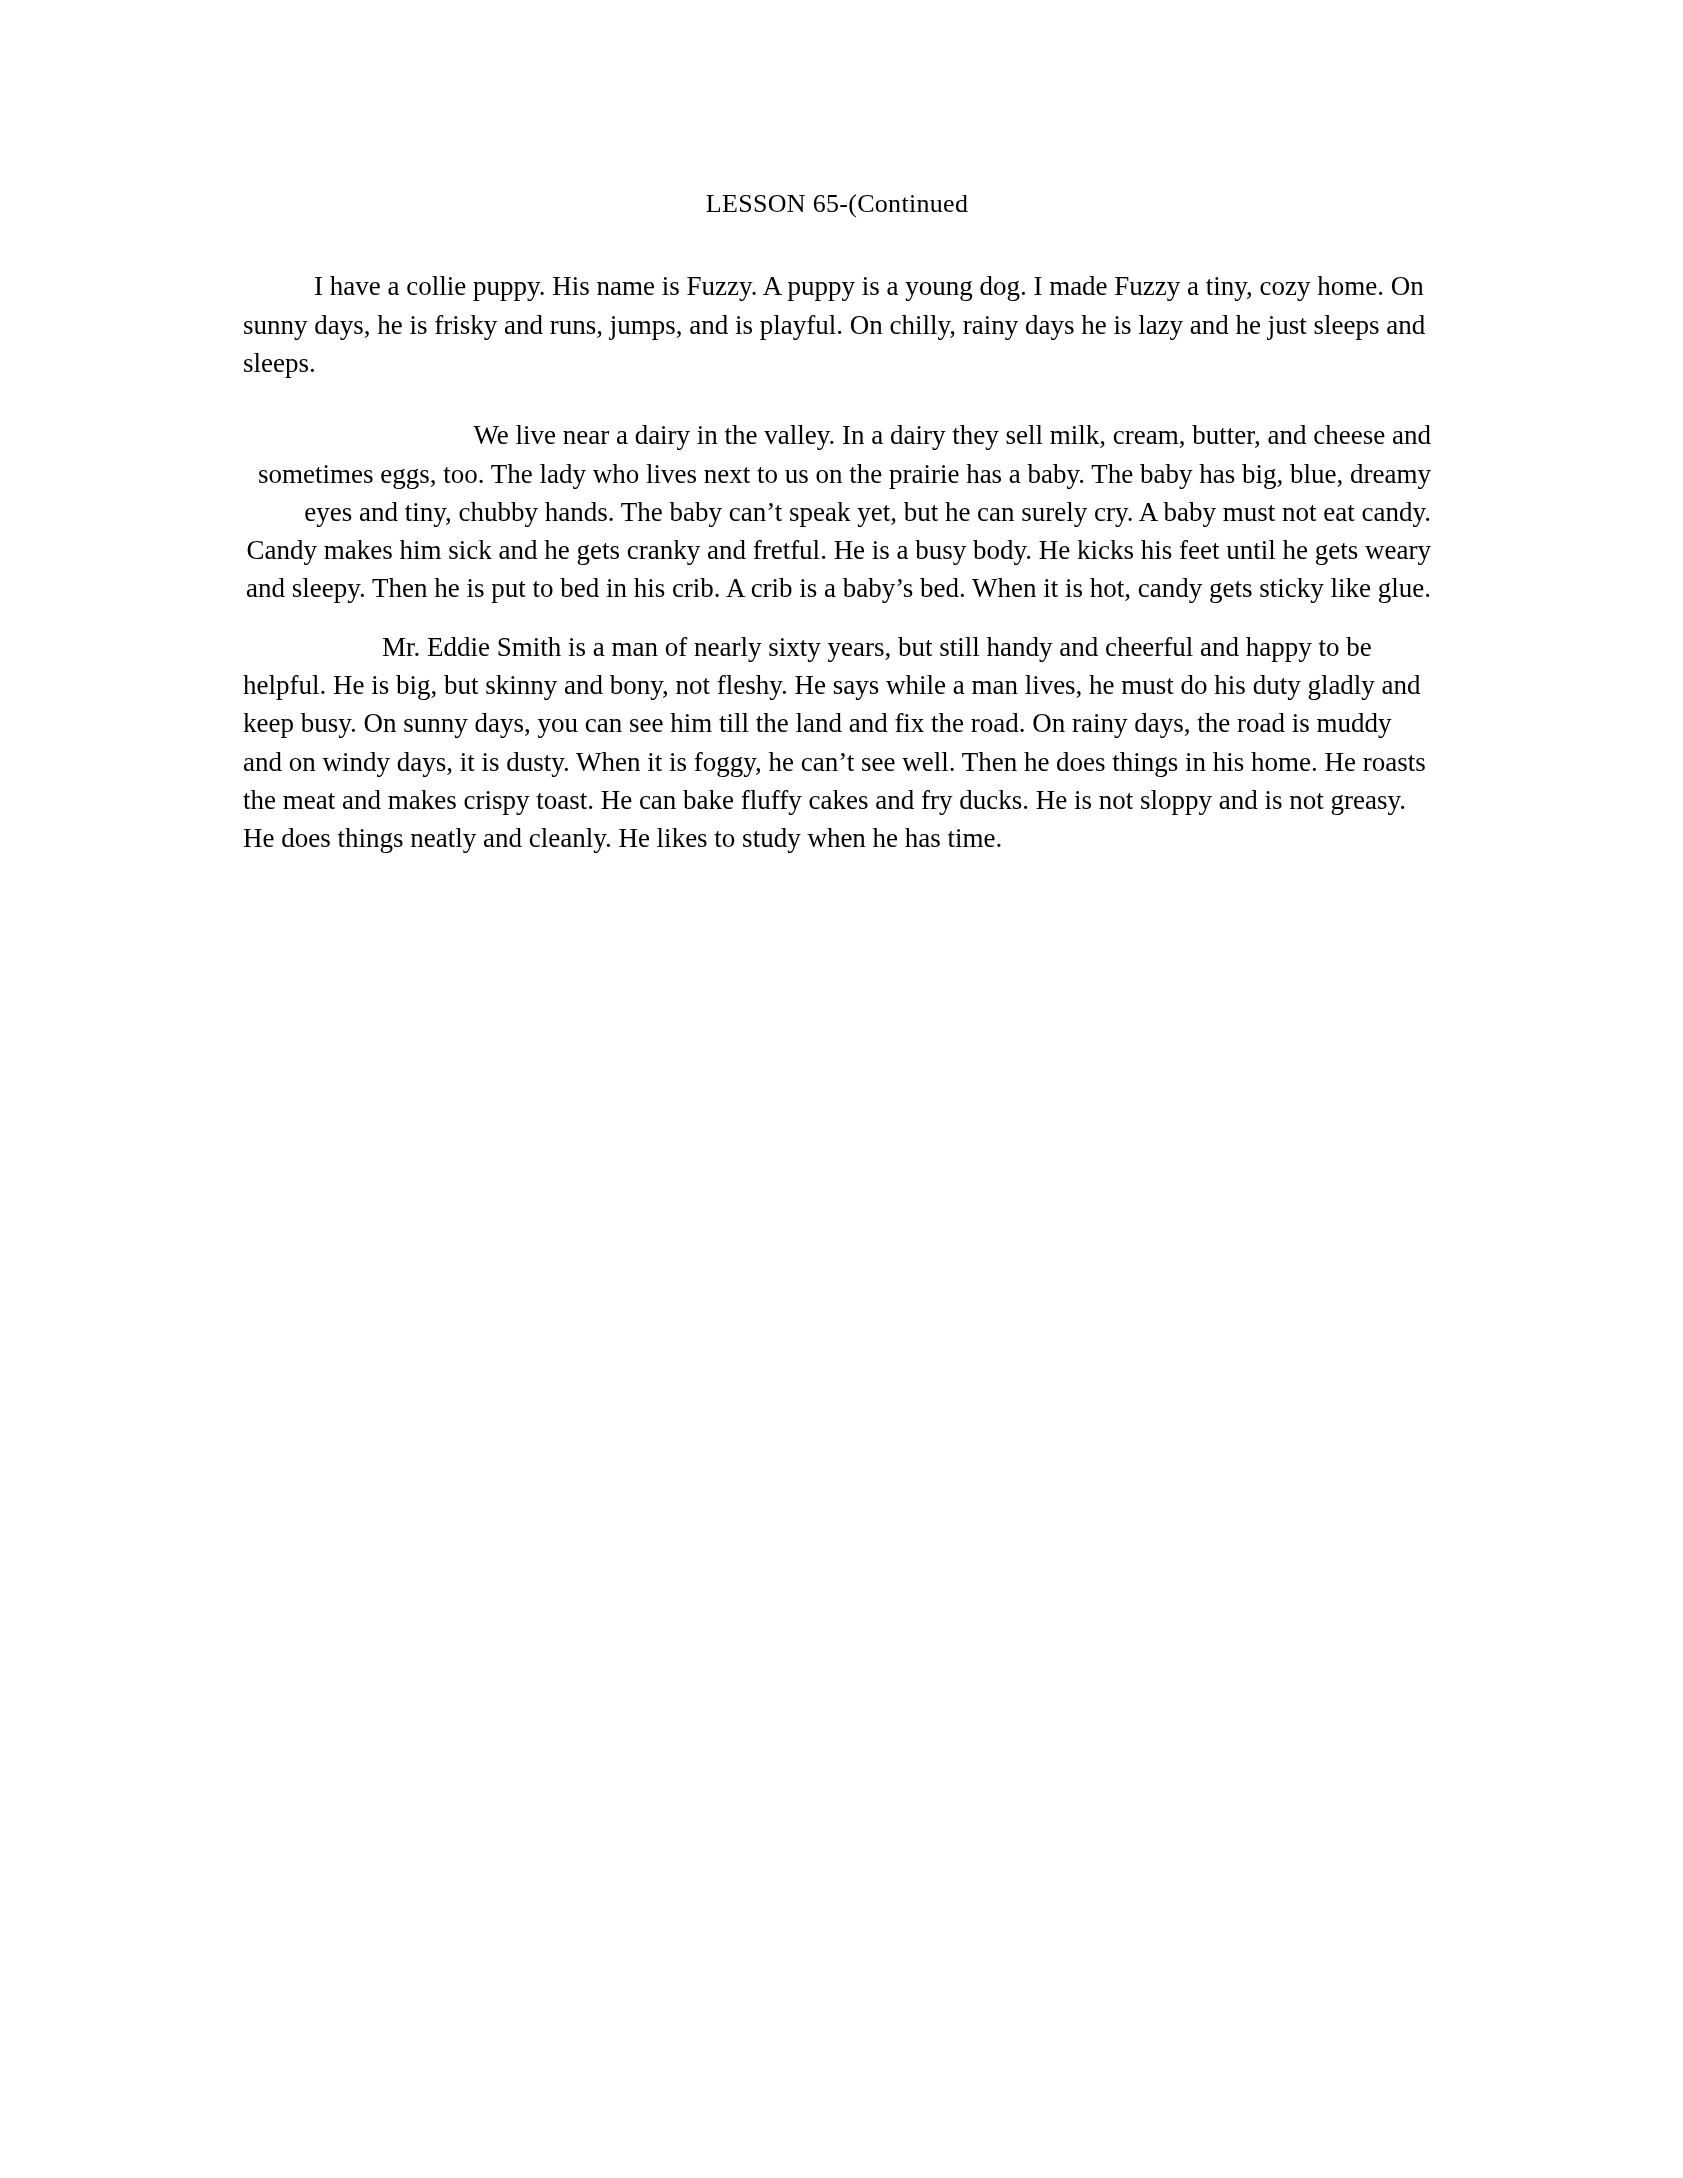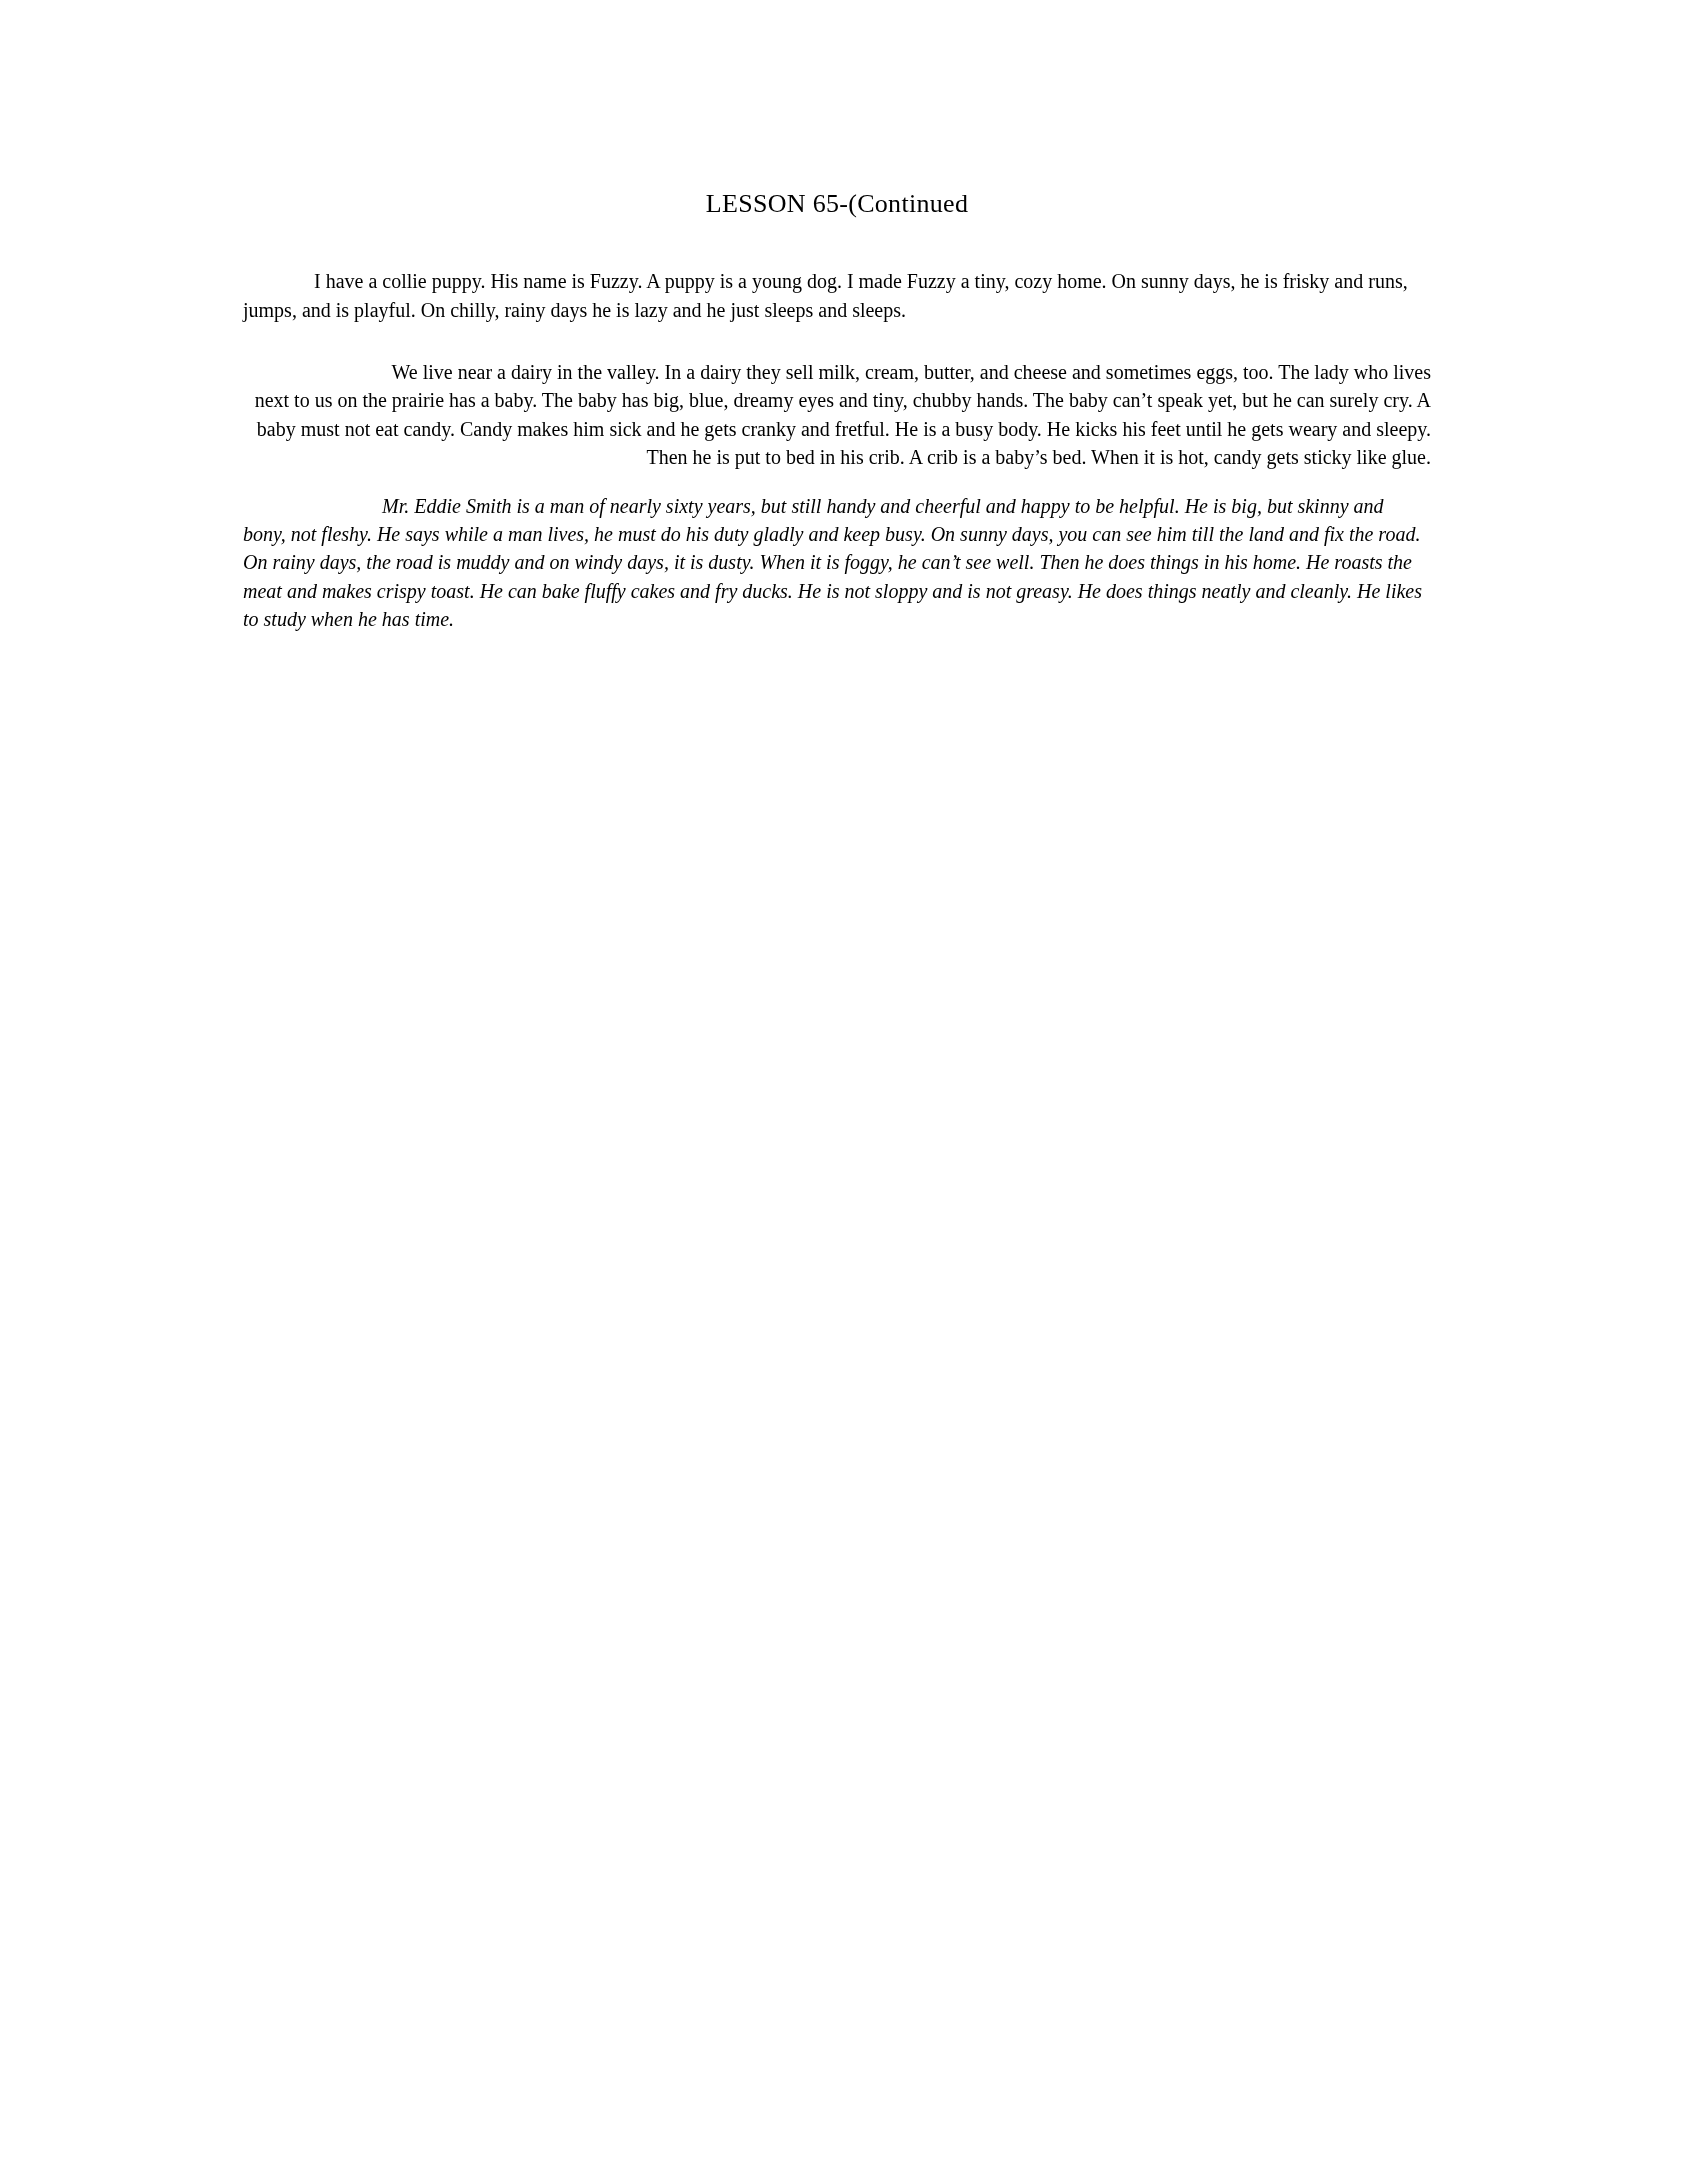--- a/index.html
+++ b/index.html
@@ -29,30 +29,30 @@
   }
   .doc-title {
     font-size: 26px;
     text-align: center;
     letter-spacing: 0.3px;
     margin: 0 0 48px 0;
     font-weight: normal;
     line-height: 1.2;
   }
   .para {
-    font-size: 20px;
+    font-size: 27px;
     line-height: 1.42;
     text-align: left;
     margin: 0 0 34px 0;
     text-indent: 0;
     white-space: pre-wrap;
   }
   .para.p1 { text-indent: 71px; }
   .para.p2 { text-indent: 139px; }
-  .para.p3 { text-indent: 139px; font-style: italic; }
+  .para.p3 { text-indent: 139px; }
   .para.p2 { margin-bottom: 20px; text-align: right; }
 </style>
 </head>
 <body>
 
 <div class="page">
   <div class="content">
     <h1 class="doc-title">LESSON 65-(Continued</h1>
     <p class="para p1">I have a collie puppy. His name is Fuzzy. A puppy is a young dog. I made Fuzzy a tiny, cozy home. On sunny days, he is frisky and runs, jumps, and is playful. On chilly, rainy days he is lazy and he just sleeps and sleeps.</p>
     <p class="para p2">We live near a dairy in the valley. In a dairy they sell milk, cream, butter, and cheese and sometimes eggs, too. The lady who lives next to us on the prairie has a baby. The baby has big, blue, dreamy eyes and tiny, chubby hands. The baby can’t speak yet, but he can surely cry. A baby must not eat candy. Candy makes him sick and he gets cranky and fretful. He is a busy body. He kicks his feet until he gets weary and sleepy. Then he is put to bed in his crib. A crib is a baby’s bed. When it is hot, candy gets sticky like glue.</p>

